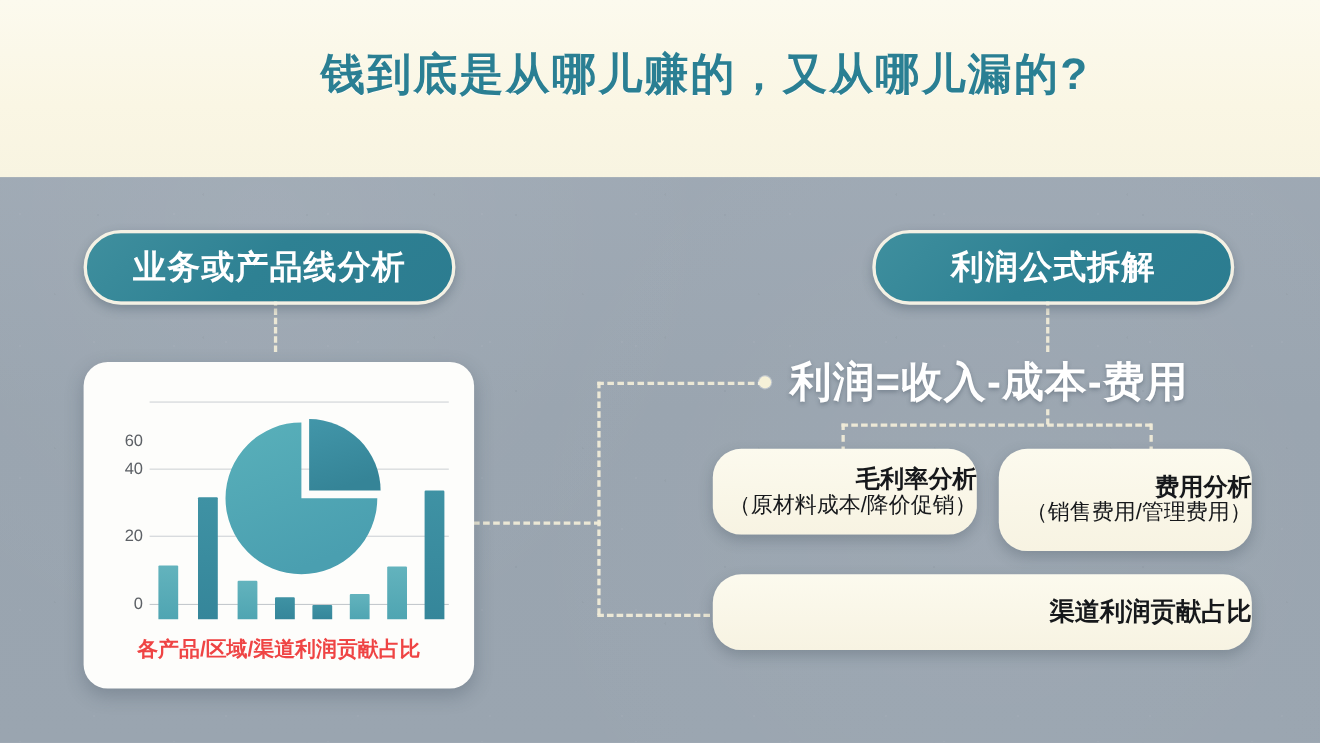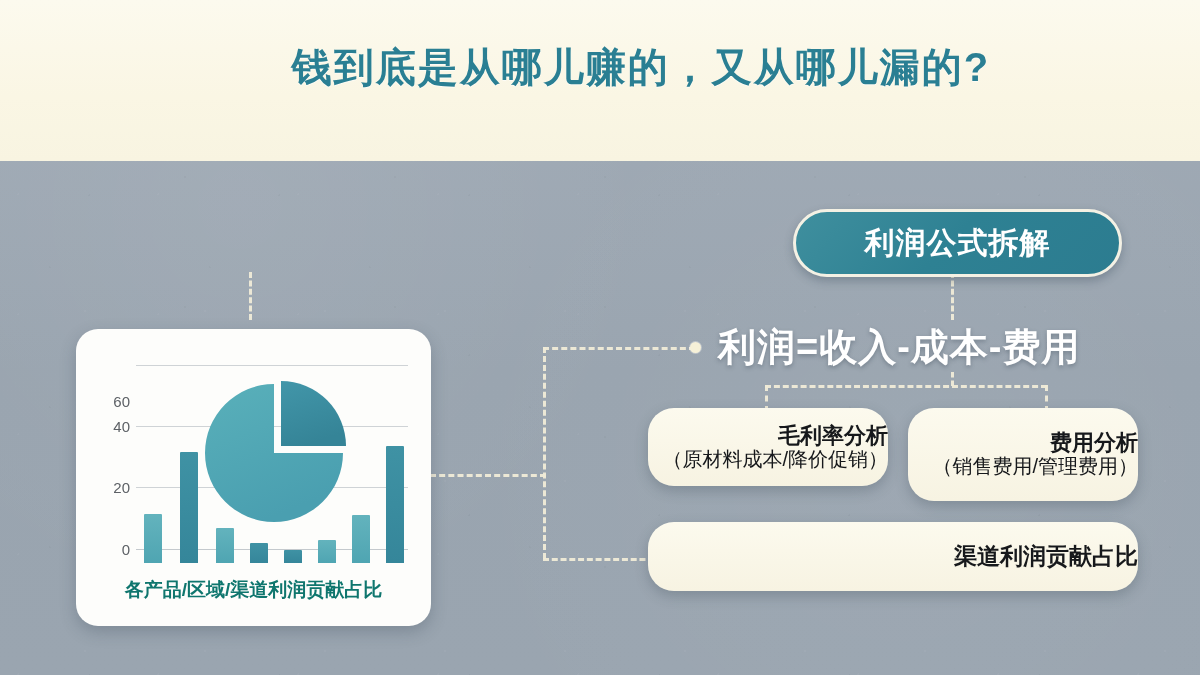--- a/index.html
+++ b/index.html
@@ -183,21 +183,21 @@
     width: 152px; height: 152px;
     z-index: 2;
   }
   .caption {
     position: absolute;
     left: 0; top: 248px;
     width: 355px;
     text-align: center;
     font-size: 19px;
     font-weight: bold;
-    color: #0f766e;
+    color: #ef4444;
     white-space: nowrap;
   }
 
   
   .formula {
     position: absolute;
     z-index: 5;
     left: 718px; top: 322px;
     font-size: 38px;
     font-weight: bold;
@@ -239,20 +239,23 @@
 </style>
 </head>
 <body>
 
 <div class="slide">
 
   <div class="header-band">
     <div class="title">钱到底是从哪儿赚的，又从哪儿漏的?</div>
   </div>
 
+  <div class="pill pill-left">
+    <span>业务或产品线分析</span>
+  </div>
 
   <div class="pill pill-right">
     <span>利润公式拆解</span>
   </div>
 
   <div class="dash-v conn-left-pill"></div>
   <div class="dash-v conn-right-pill"></div>
 
   <div class="dash-h conn-chart-h"></div>
   <div class="dash-v conn-spine-v"></div>

